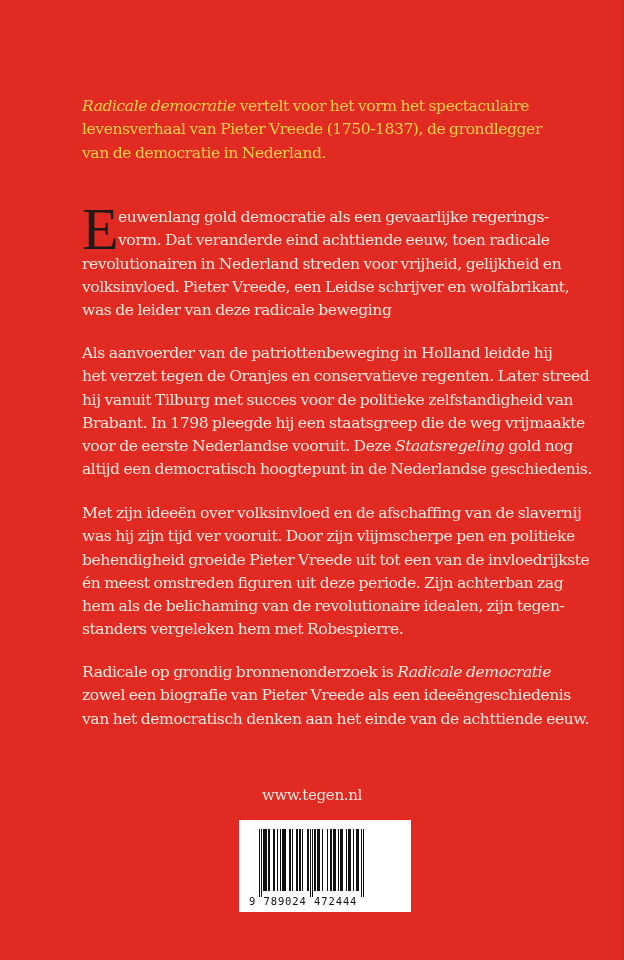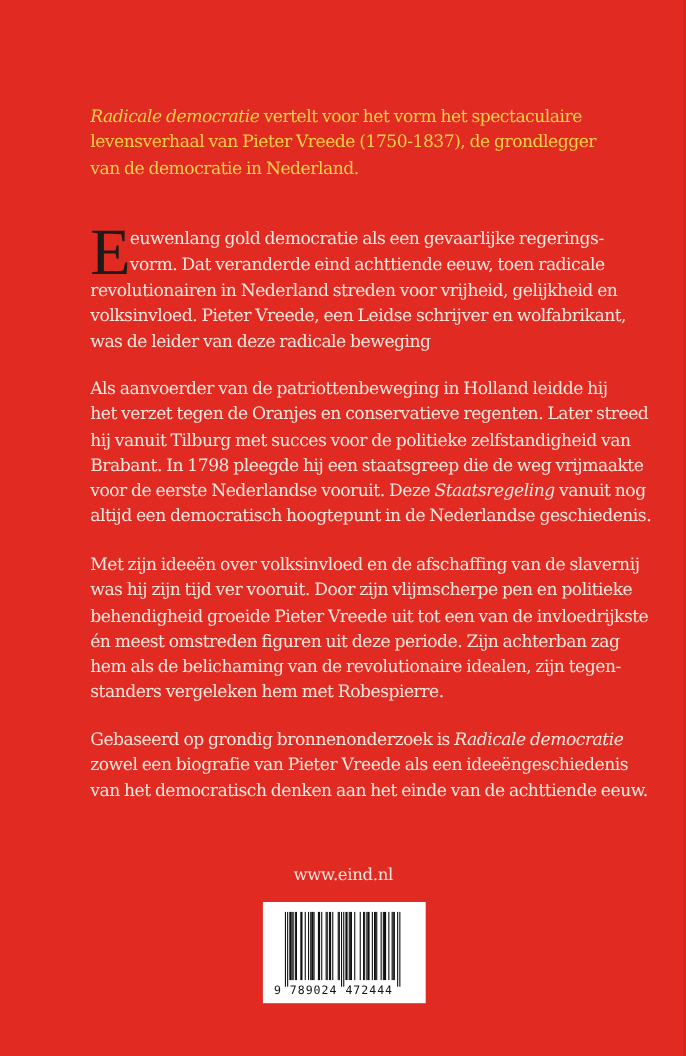--- a/index.html
+++ b/index.html
@@ -56,21 +56,21 @@
       top: 786px;
       text-align: center;
       color: #fbe7de;
       font-size: 15px;
       letter-spacing: -0.3px;
     }
     .barcode-box {
       position: absolute;
       left: 239px;
       top: 820px;
-      width: 148px;
+      width: 172px;
       height: 92px;
       background: #ffffff;
     }
     .bars {
       position: absolute;
       left: 20px;
       top: 9px;
       width: 106px;
       height: 66px;
       display: flex;
@@ -109,40 +109,40 @@
   <span class="line">revolutionairen in Nederland streden voor vrijheid, gelijkheid en</span>
   <span class="line">volksinvloed. Pieter Vreede, een Leidse schrijver en wolfabrikant,</span>
   <span class="line">was de leider van deze radicale beweging</span>
 </div>
 
 <div class="block body-text p3">
   <span class="line">Als aanvoerder van de patriottenbeweging in Holland leidde hij</span>
   <span class="line">het verzet tegen de Oranjes en conservatieve regenten. Later streed</span>
   <span class="line">hij vanuit Tilburg met succes voor de politieke zelfstandigheid van</span>
   <span class="line">Brabant. In 1798 pleegde hij een staatsgreep die de weg vrijmaakte</span>
-  <span class="line"><span>voor de eerste Nederlandse vooruit. Deze </span><em>Staatsregeling</em><span> vanuit nog</span></span>
+  <span class="line"><span>voor de eerste Nederlandse vooruit. Deze </span><em>Staatsregeling</em><span> gold nog</span></span>
   <span class="line">altijd een democratisch hoogtepunt in de Nederlandse geschiedenis.</span>
 </div>
 
 <div class="block body-text p4">
   <span class="line">Met zijn ideeën over volksinvloed en de afschaffing van de slavernij</span>
   <span class="line">was hij zijn tijd ver vooruit. Door zijn vlijmscherpe pen en politieke</span>
   <span class="line">behendigheid groeide Pieter Vreede uit tot een van de invloedrijkste</span>
   <span class="line">én meest omstreden figuren uit deze periode. Zijn achterban zag</span>
   <span class="line">hem als de belichaming van de revolutionaire idealen, zijn tegen-</span>
   <span class="line">standers vergeleken hem met Robespierre.</span>
 </div>
 
 <div class="block body-text p5">
-  <span class="line"><span>Gebaseerd op grondig bronnenonderzoek is </span><em>Radicale democratie</em></span>
+  <span class="line"><span>Radicale op grondig bronnenonderzoek is </span><em>Radicale democratie</em></span>
   <span class="line">zowel een biografie van Pieter Vreede als een ideeëngeschiedenis</span>
   <span class="line">van het democratisch denken aan het einde van de achttiende eeuw.</span>
 </div>
 
-<div class="url">www.eind.nl</div>
+<div class="url">www.tegen.nl</div>
 
 <div class="barcode-box">
   <div class="bars" id="bars">
       <span class="guard" style="width: 1.11579px;"></span>
       <span class="gap" style="width: 1.11579px;"></span>
       <span class="guard" style="width: 1.11579px;"></span>
       <span class="gap" style="width: 1.11579px;"></span>
       <span style="width: 1.11579px;"></span>
       <span style="width: 1.11579px;"></span>
       <span style="width: 1.11579px;"></span>

